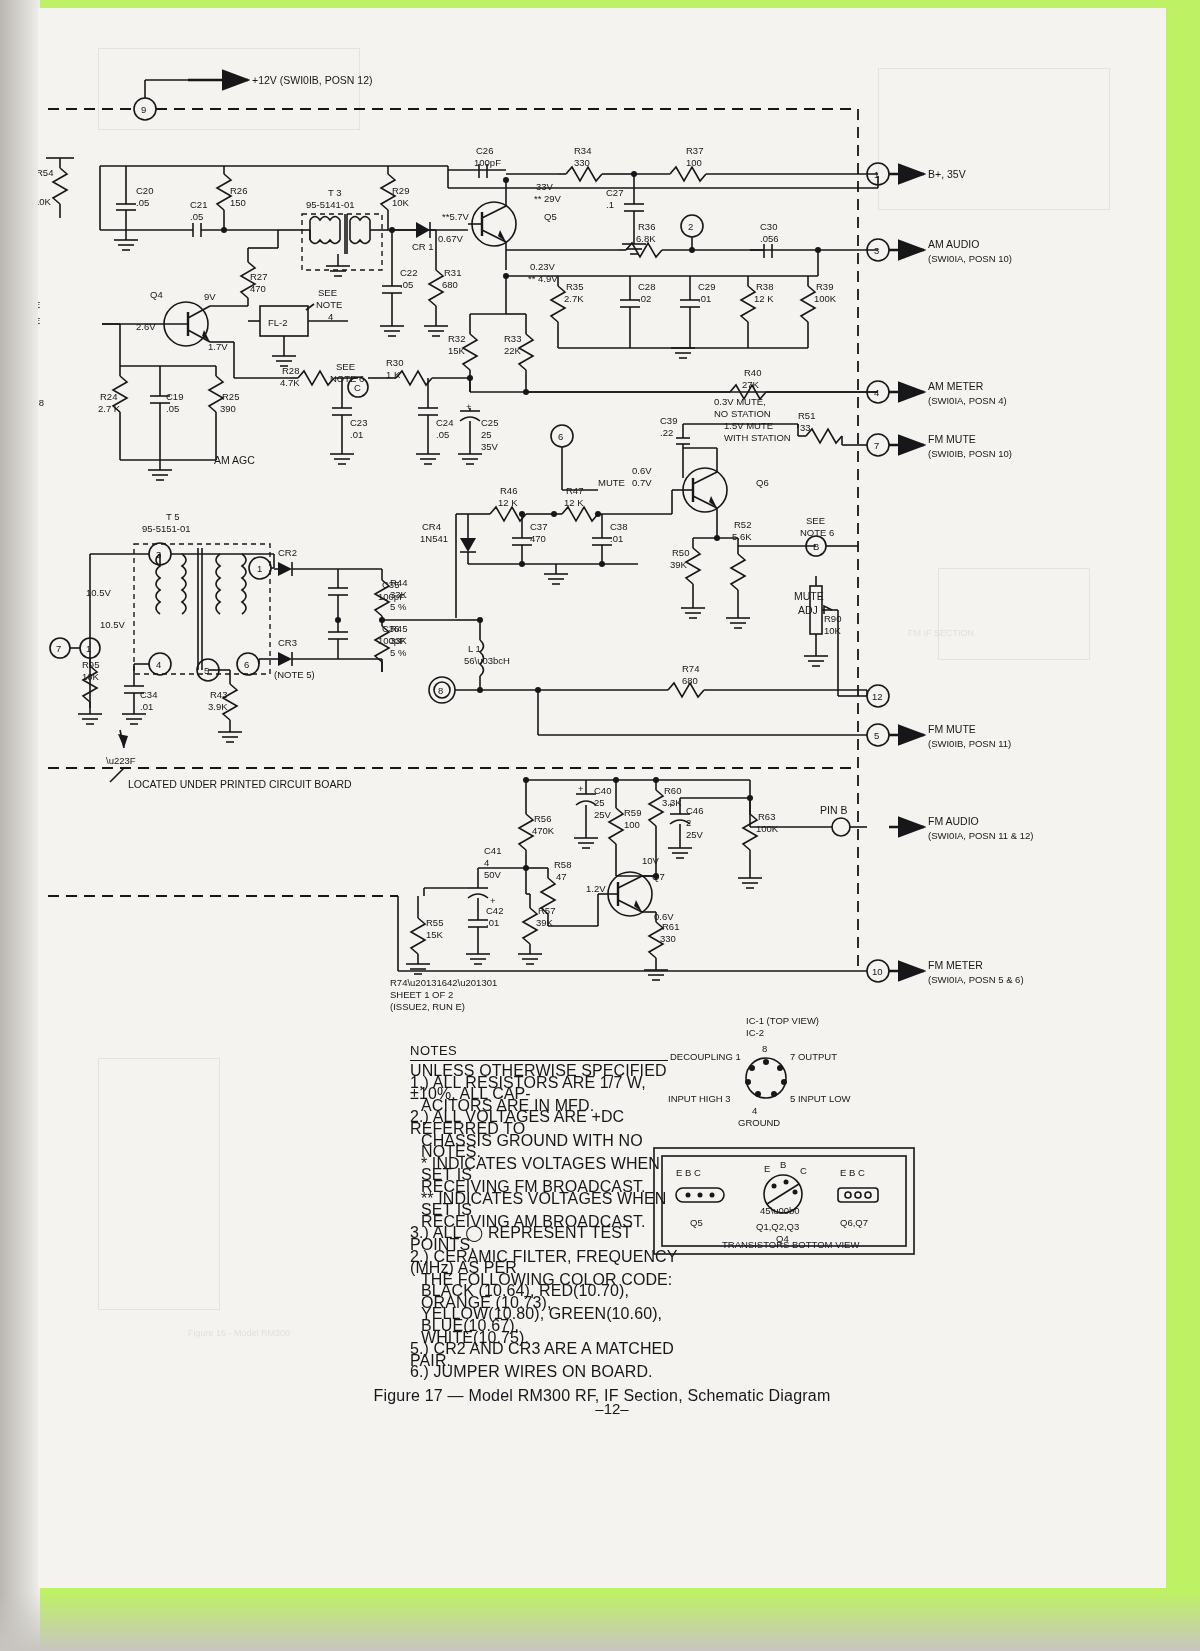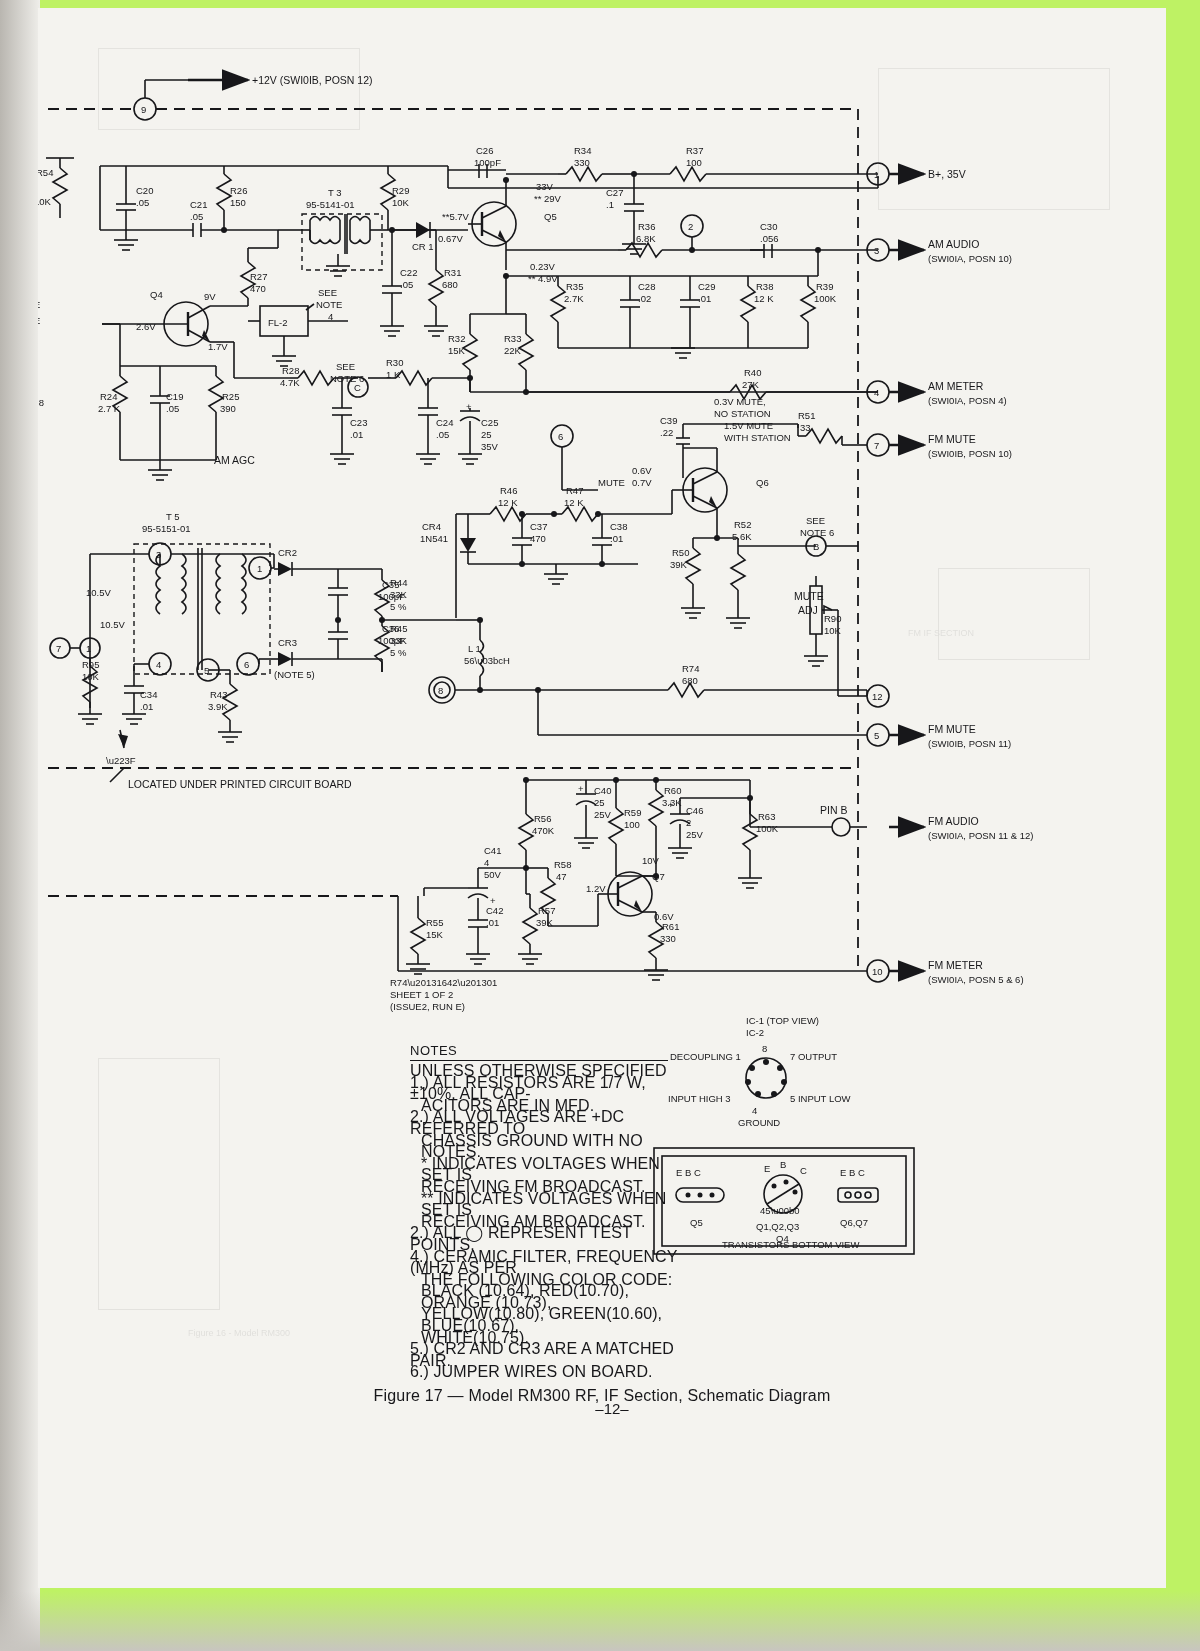--- a/index.html
+++ b/index.html
@@ -994,22 +994,22 @@
       <div class="rule"></div>
       <div class="line">UNLESS OTHERWISE SPECIFIED</div>
       <div class="line">1.) ALL RESISTORS ARE 1/7 W, ±10%. ALL CAP-</div>
       <div class="line ind">ACITORS ARE IN MFD.</div>
       <div class="line">2.) ALL VOLTAGES ARE +DC REFERRED TO</div>
       <div class="line ind">CHASSIS GROUND WITH NO NOTES.</div>
       <div class="line ind">* INDICATES VOLTAGES WHEN SET IS</div>
       <div class="line ind">RECEIVING FM BROADCAST.</div>
       <div class="line ind">** INDICATES VOLTAGES WHEN SET IS</div>
       <div class="line ind">RECEIVING AM BROADCAST.</div>
-      <div class="line">2.) ALL ◯ REPRESENT TEST POINTS.</div>
-      <div class="line">4.) CERAMIC FILTER, FREQUENCY (MHz) AS PER</div>
+      <div class="line">3.) ALL ◯ REPRESENT TEST POINTS.</div>
+      <div class="line">2.) CERAMIC FILTER, FREQUENCY (MHz) AS PER</div>
       <div class="line ind">THE FOLLOWING COLOR CODE:</div>
       <div class="line ind">BLACK (10.64), RED(10.70), ORANGE (10.73),</div>
       <div class="line ind">YELLOW(10.80), GREEN(10.60), BLUE(10.67),</div>
       <div class="line ind">WHITE(10.75).</div>
       <div class="line">5.) CR2 AND CR3 ARE A MATCHED PAIR.</div>
       <div class="line">6.) JUMPER WIRES ON BOARD.</div>
     </div>
 
     <div class="caption">Figure 17 — Model RM300 RF, IF Section, Schematic Diagram</div>
     <div class="pageno">–12–</div>

